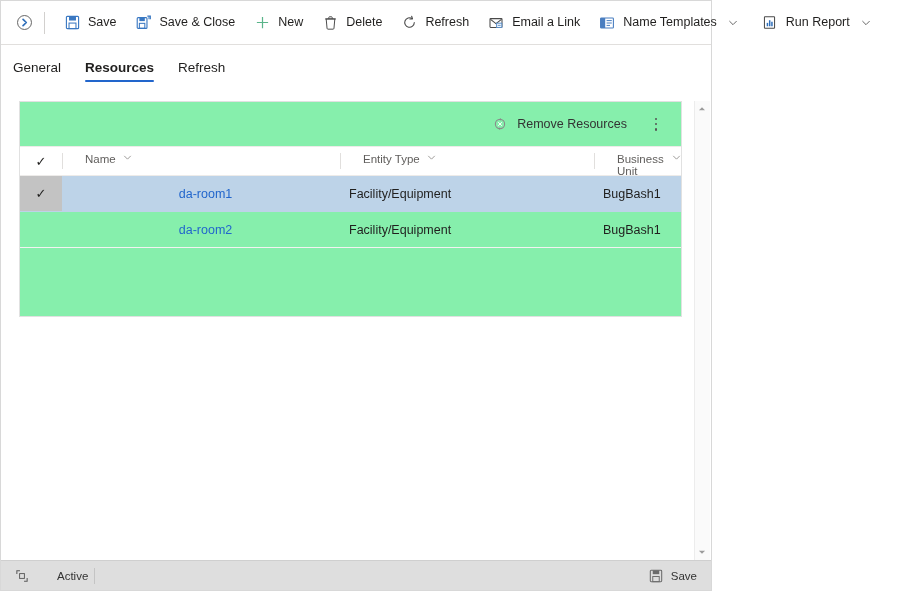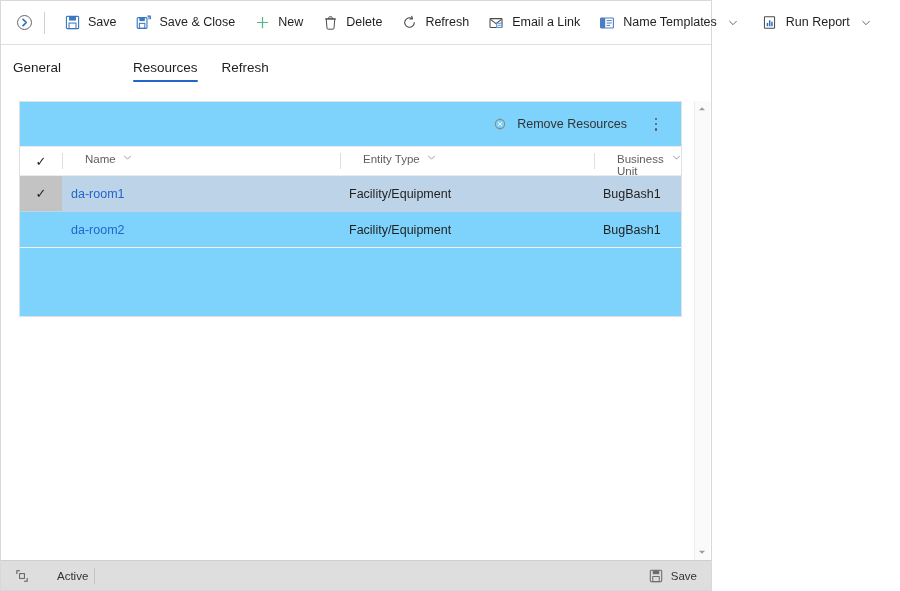--- a/index.html
+++ b/index.html
@@ -112,21 +112,21 @@
   }
   .tab {
     position: relative;
     font-size: 13.5px;
     color: #201f1e;
     padding: 0 0 7px 0;
     margin-right: 24px;
     cursor: pointer;
     white-space: nowrap;
   }
-  .tab.selected { font-weight: normal; margin-left: 48px; }
+  .tab.selected { font-weight: bold; }
   .tab.selected::after {
     content: "";
     position: absolute;
     left: 0;
     right: 0;
     bottom: 0;
     height: 2.5px;
     background: #2266cc;
     border-radius: 1px;
   }
@@ -139,21 +139,21 @@
     padding: 16px 0 0 0;
     overflow: hidden;
   }
   .panel-wrap {
     flex: 1 1 auto;
     padding: 0 12px 0 18px;
     min-width: 0;
   }
   .grid-panel {
     border: 1px solid #e1e1e1;
-    background: #7dd3fc;
+    background: #86efac;
     box-sizing: border-box;
     height: 216px;
     display: flex;
     flex-direction: column;
   }
   .grid-toolbar {
     height: 44px;
     min-height: 44px;
     display: flex;
     align-items: center;
@@ -248,20 +248,21 @@
     vertical-align: middle;
     border-bottom: 1px solid #f3f2f1;
     color: #201f1e;
   }
   td .cell-pad { padding-left: 9px; }
   tr.row-selected td { background: #bdd3e8; border-bottom: 1px solid #bdd3e8; }
   tr.row-selected td.col-check { background: #c3c3c3; }
   .linkcell {
     color: #2266cc;
     cursor: pointer;
+    text-align: center;
   }
   tr.row-selected .linkcell { color: #2266cc; }
   .chk {
     font-size: 13px;
     color: #201f1e;
     line-height: 1;
   }
 
   
   .vscroll {

